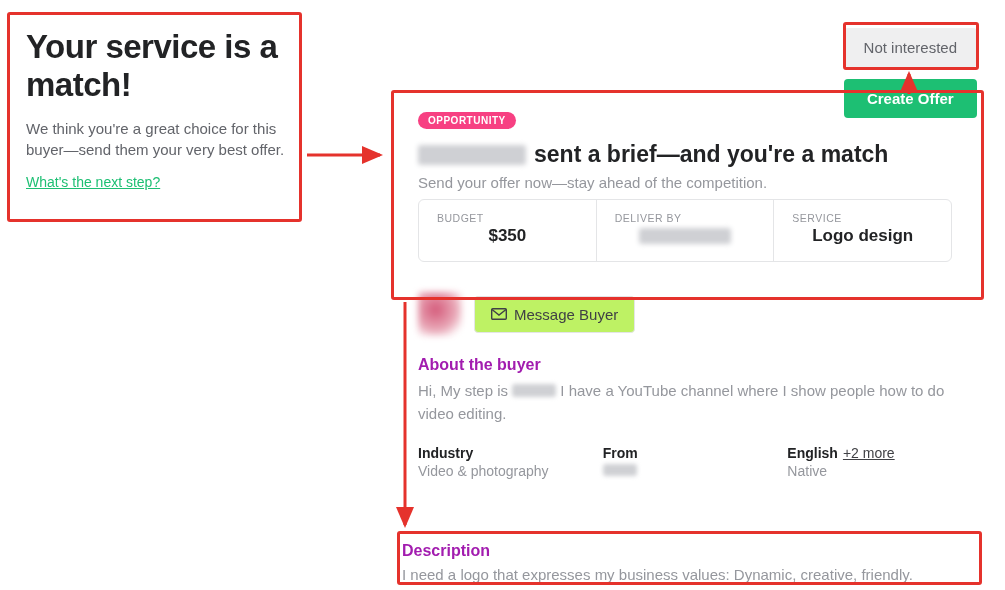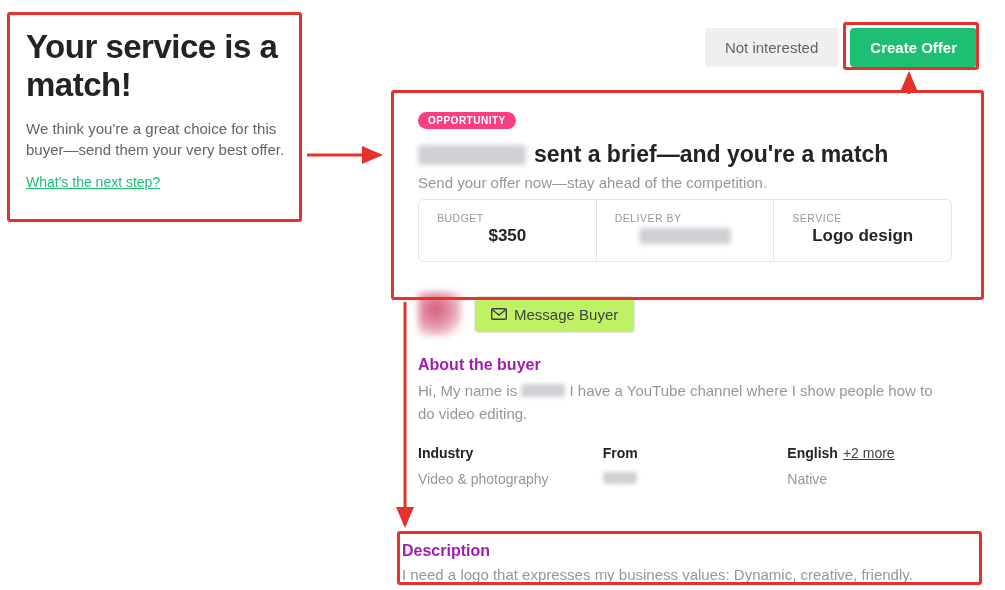--- a/index.html
+++ b/index.html
@@ -40,20 +40,21 @@
     color: #1dbf73;
     text-decoration: underline;
   }
   
   .top-actions {
     position: absolute;
     right: 28px;
     top: 28px;
     display: flex;
     gap: 12px;
+    flex-direction: column;
   }
   .btn {
     font-size: 15px;
     padding: 11px 20px;
     border-radius: 4px;
     border: none;
     cursor: pointer;
     font-weight: 500;
   }
   .btn-secondary { background: #efeff0; color: #62646a; }
@@ -183,21 +184,21 @@
   }
   .meta-col { flex: 1; }
   .meta-h {
     font-size: 14px;
     font-weight: 700;
     color: #222325;
   }
   .meta-v {
     font-size: 14px;
     color: #95979d;
-    margin-top: 10px;
+    margin-top: 2px;
   }
   .from-blur {
     display: inline-block;
     width: 34px; height: 12px;
     background: #cfd0d4; border-radius: 3px;
     filter: blur(2px);
   }
   .eng-head { display:flex; gap:5px; align-items:baseline;}
   .more-link { font-size:14px; color:#404145; text-decoration:underline; font-weight:400;}
   
@@ -282,21 +283,21 @@
           <path d="M1 1.5 L8 7 L15 1.5"></path>
         </svg>
       </span>
       <span>Message Buyer</span>
     </button>
   </div>
 
   <div class="about-block">
     <div class="section-h">About the buyer</div>
     <div class="about-text">
-      <span>Hi, My name is </span><span class="name-blur-inline"></span><span> I have a YouTube channel where I show people how to do video editing.</span>
+      <span>Hi, My step is </span><span class="name-blur-inline"></span><span> I have a YouTube channel where I show people how to do video editing.</span>
     </div>
   </div>
 
   <div class="meta-row">
     <div class="meta-col">
       <div class="meta-h">Industry</div>
       <div class="meta-v">Video &amp; photography</div>
     </div>
     <div class="meta-col">
       <div class="meta-h">From</div>

